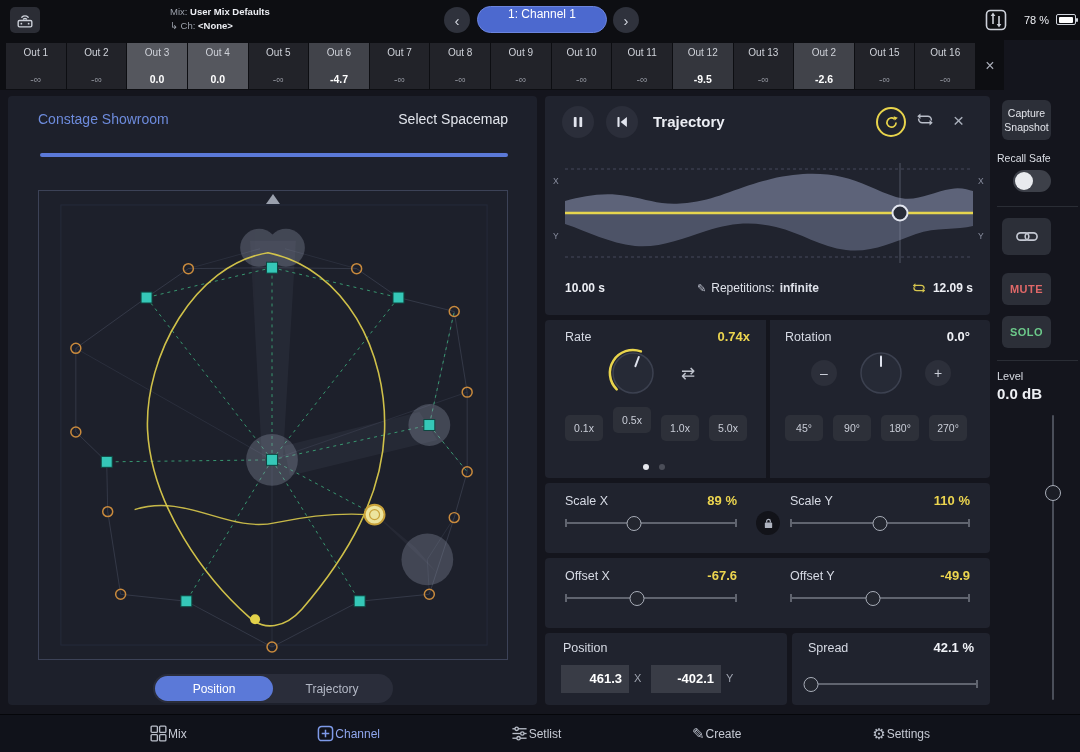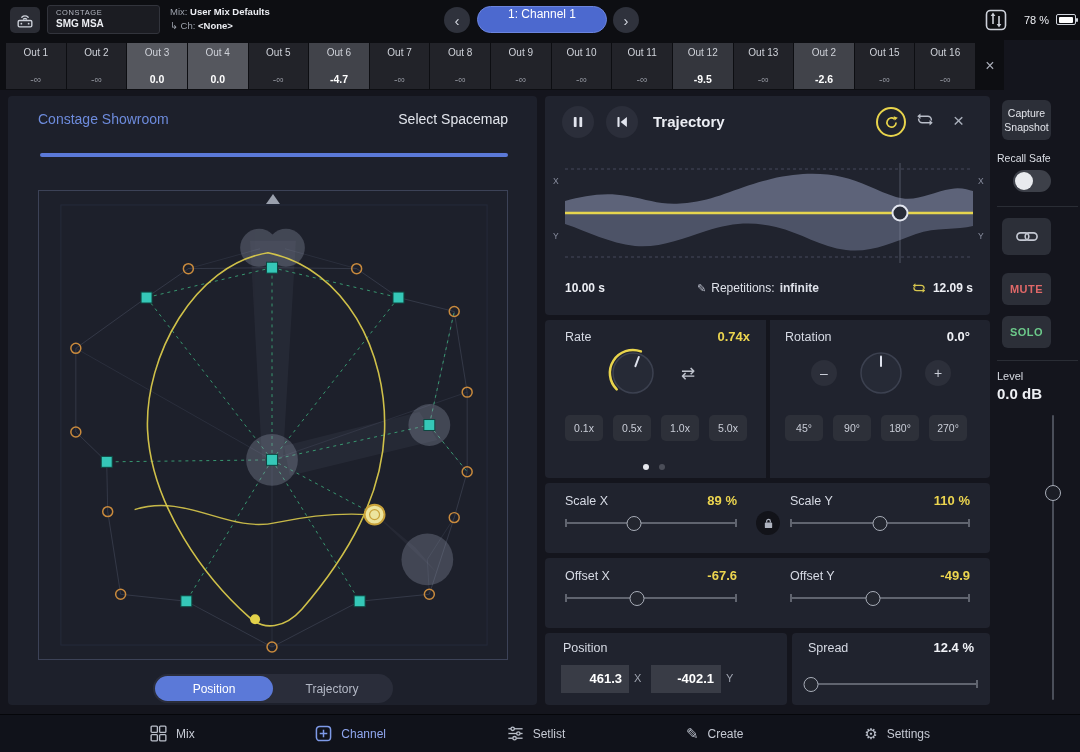--- a/index.html
+++ b/index.html
@@ -63,42 +63,38 @@
 .side-btn{position:absolute;left:1002px;width:49px;background:#2c2f38;border-radius:6px;display:flex;align-items:center;justify-content:center;cursor:pointer}
 .side-divider{position:absolute;left:997px;width:81px;height:1px;background:#2a2d35}
 .side-text{position:absolute;left:997px;width:81px;text-align:left}
 .toggle{position:absolute;left:1013px;top:80px;width:38px;height:22px;border-radius:11px;background:#3d4049;cursor:pointer}
 .toggle-knob{position:absolute;left:2px;top:2px;width:18px;height:18px;border-radius:50%;background:#e8eaee}
 .fader{position:absolute;left:1045px;top:325px;width:17px;height:285px}
 .fader-track{position:absolute;left:7px;top:0;bottom:0;width:2px;background:#4a4e59;border-radius:1px}
 .fader-thumb{position:absolute;left:0;top:70px;width:16px;height:16px;border-radius:50%;background:#1b1d25;border:1.5px solid #a8adb8;cursor:pointer}
 
 .bottomnav{position:absolute;left:0;top:714px;width:1080px;height:38px;background:#10121a;border-top:1px solid #05060a;display:flex;align-items:center;justify-content:space-between;padding:0 150px}
-.nav-item{display:flex;align-items:center;gap:9px;font-size:12px;color:#c6cad4;cursor:pointer}
+.nav-item{display:flex;align-items:center;gap:1px;font-size:12px;color:#c6cad4;cursor:pointer}
 .nav-item.active{color:#8fa6ee}
 .nav-glyph{font-size:15px;color:#b9bec9;line-height:1}
 .dim{color:#9ca1ab}
 </style>
 </head>
 <body>
 
 <div class="app">
 
   <header class="topbar">
     <div class="dev-btn">
       <svg viewBox="0 0 22 22" width="20" height="20">
         <rect x="3.5" y="11.5" width="15" height="7" rx="1.5" fill="none" stroke="#cdd1da" stroke-width="1.5"></rect>
         <circle cx="7" cy="15" r="1" fill="#cdd1da"></circle>
           <circle cx="15" cy="15" r="1" fill="#cdd1da"></circle>
         <path d="M7.5 8 a5 5 0 0 1 7 0 M9.3 10 a2.6 2.6 0 0 1 3.4 0" fill="none" stroke="#cdd1da" stroke-width="1.5" stroke-linecap="round"></path>
       </svg>
-    </div>
-    <div class="dev-box">
-      <span class="dev-name">CONSTAGE</span>
-      <span class="dev-sub">SMG MSA</span>
     </div>
     <div class="mix-info">
       <div><span class="dim">Mix:</span> <b>User Mix Defaults</b></div>
       <div><span class="dim">↳</span> <span class="dim">Ch:</span> <b>&lt;None&gt;</b></div>
     </div>
     <div class="circ-btn" style="left:444px">
         <span>‹</span>
       </div>
     <div class="pill">
         <span>1: Channel 1</span>
@@ -340,21 +336,21 @@
         <svg viewBox="-26 -26 52 52" width="52" height="52">
           <circle r="20" fill="#262a36" stroke="#3c4150" stroke-width="1.5"></circle>
           <path d="M -16.3 16.3 A 23 23 0 0 1 7.9 -21.6" stroke="#e8d44c" stroke-width="2.5" fill="none" stroke-linecap="round"></path>
           <line x1="2.4" y1="-6.8" x2="5.8" y2="-16" stroke="#dfe3ee" stroke-width="2" stroke-linecap="round"></line>
         </svg>
       </div>
       <span style="position:absolute;left:128px;top:43px;width:30px;text-align:center;font-size:17px;color:#c0c4ce;cursor:pointer"><span>⇄</span></span>
       <div class="preset" style="left:20px;top:95px">
           <span>0.1x</span>
         </div>
-      <div class="preset" style="left:68px;top:95px">
+      <div class="preset" style="left:68px;top:87px">
           <span>0.5x</span>
         </div>
       <div class="preset" style="left:116px;top:95px">
           <span>1.0x</span>
         </div>
       <div class="preset" style="left:164px;top:95px">
           <span>5.0x</span>
         </div>
 
       <span class="card-label" style="left:240px;top:10px">Rotation</span>
@@ -425,21 +421,21 @@
 
     <section class="card" style="top:543px;height:72px;width:242px">
       <span class="card-label" style="left:18px;top:8px">Position</span>
       <div class="pos-box" style="left:16px;top:32px"><span>461.3</span></div>
       <span class="axis-lab" style="left:89px;top:39px">X</span>
       <div class="pos-box" style="left:106px;top:32px;width:70px"><span>-402.1</span></div>
       <span class="axis-lab" style="left:181px;top:39px">Y</span>
     </section>
     <section class="card" style="left:792px;top:543px;height:72px;width:198px">
       <span class="card-label" style="left:16px;top:8px">Spread</span>
-      <span class="val-white" style="left:100px;top:7px;width:82px">12.4 %</span>
+      <span class="val-white" style="left:100px;top:7px;width:82px">42.1 %</span>
       <div class="slider" style="left:14px;top:43px;width:172px">
         <div class="sl-track"></div>
         <div class="sl-thumb" style="left:3%"></div>
       </div>
     </section>
 
     <div class="side-btn" style="top:10px;height:40px">
       <span style="font-size:10.5px;color:#e2e4ea;text-align:center;line-height:1.35"><span>Capture</span><br><span>Snapshot</span></span>
     </div>
     <span class="side-text" style="top:62px;font-size:10.5px;color:#dcdfe6">Recall Safe</span>

